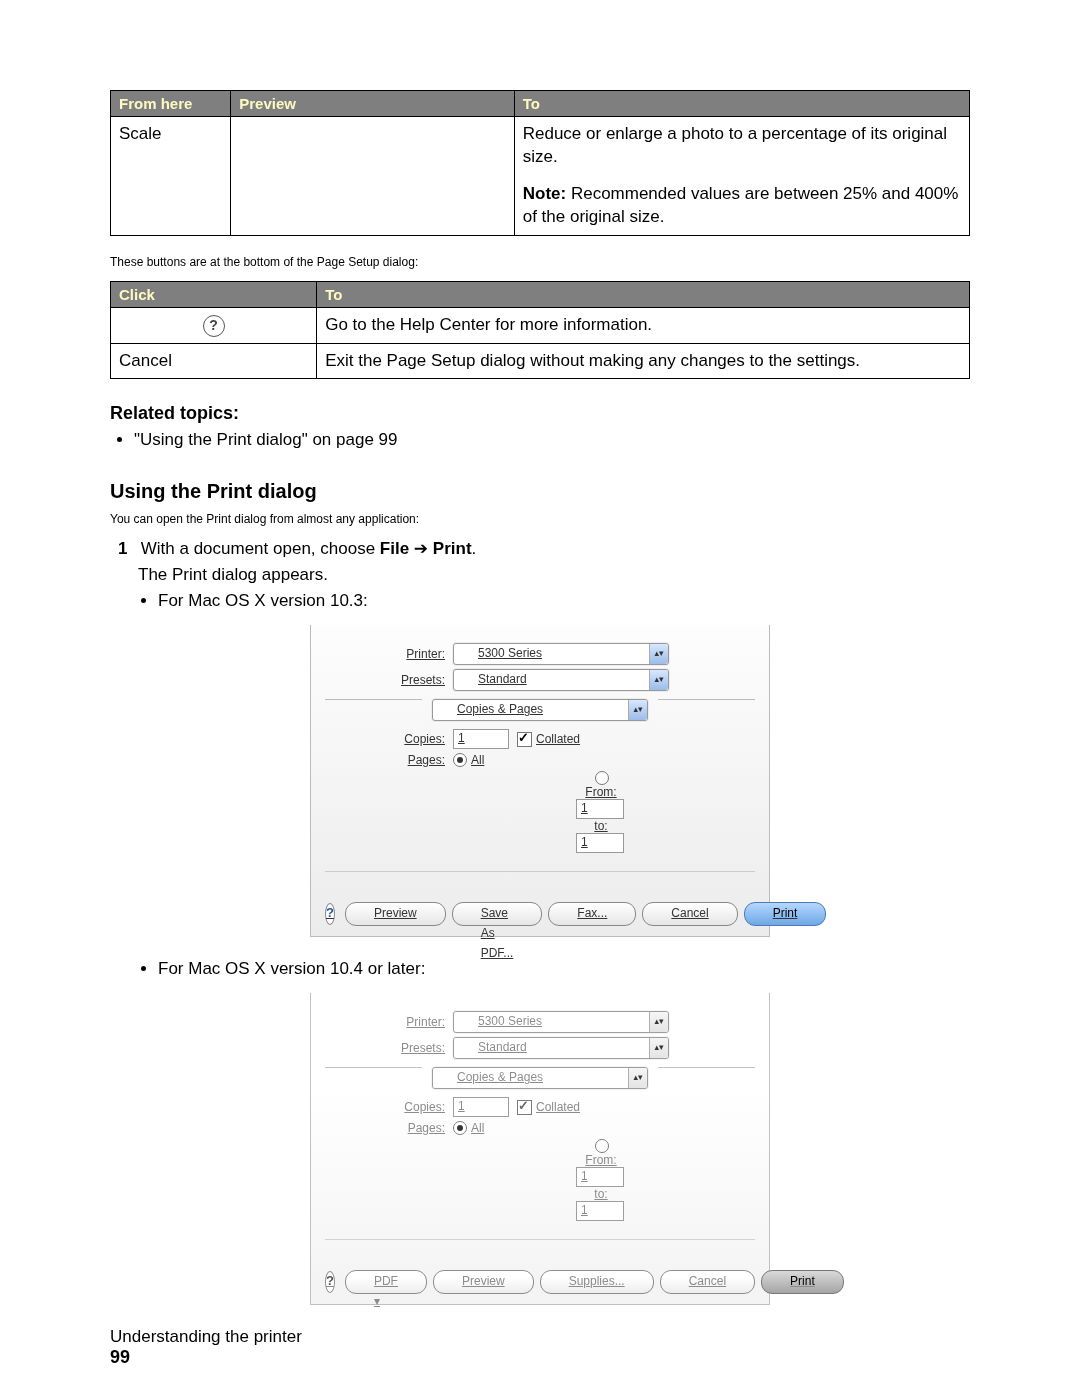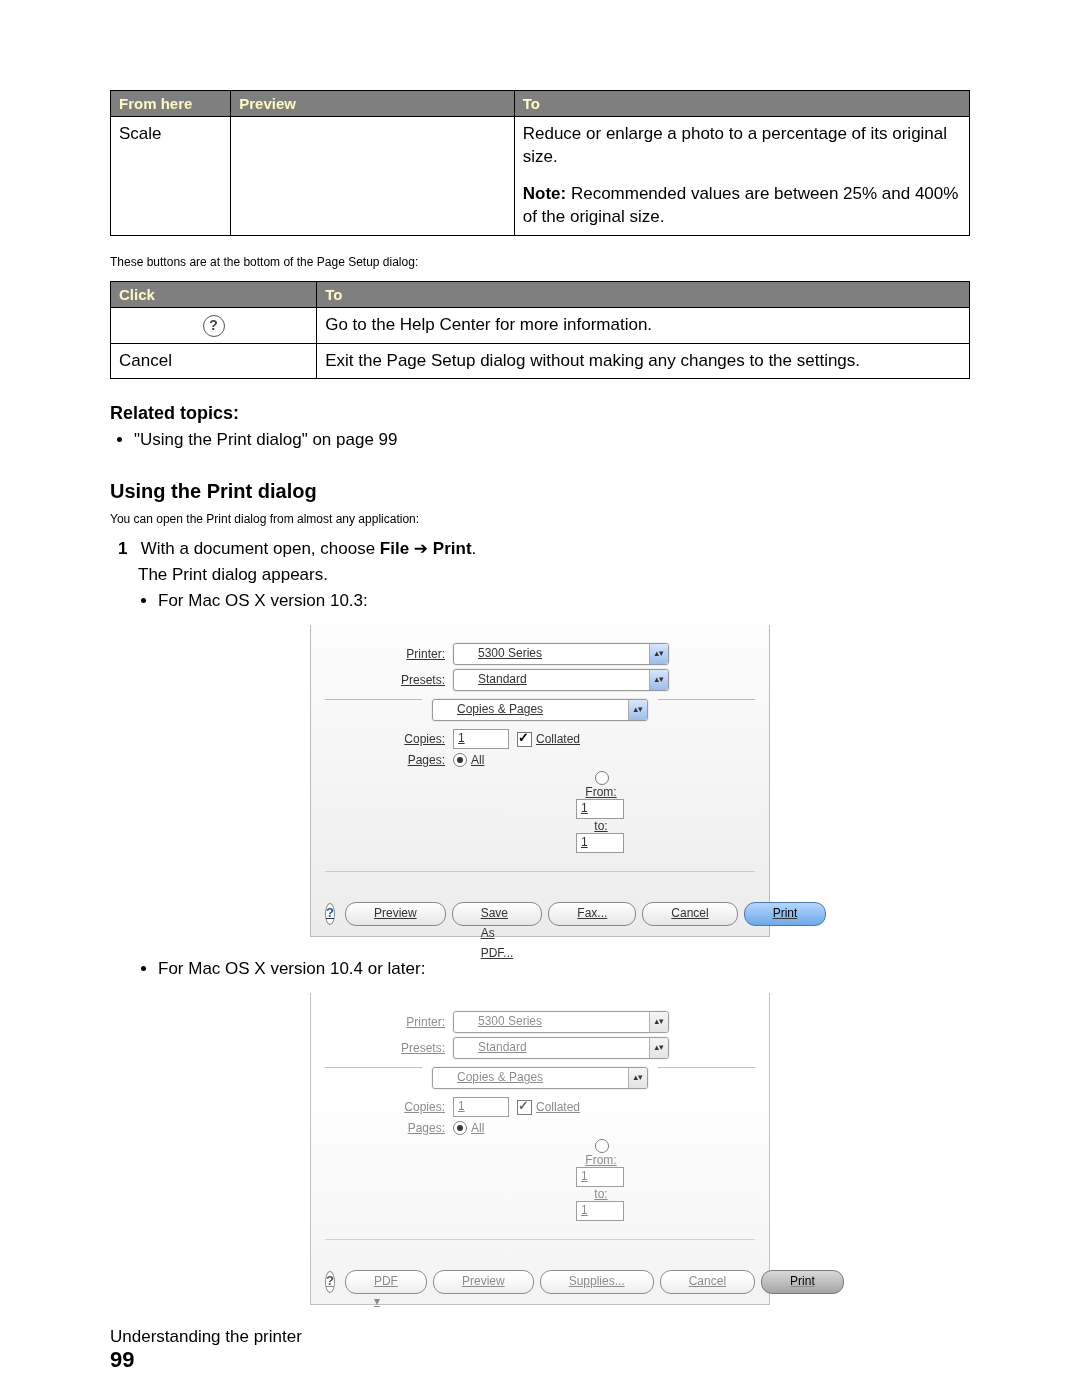--- a/index.html
+++ b/index.html
@@ -255,21 +255,21 @@
     background: #fff;
     font-weight: bold;
   }
   .footer {
     text-align: left;
     font-size: 17px;
     margin-top: 18px;
   }
   .footer .pagenum {
     font-weight: bold;
-    font-size: 22px;
+    font-size: 18px;
   }
   .hr-top {
     height: 1px;
     background: #ccc;
     margin: 18px 0 6px 0;
   }
 </style>
 </head>
 <body>
 

